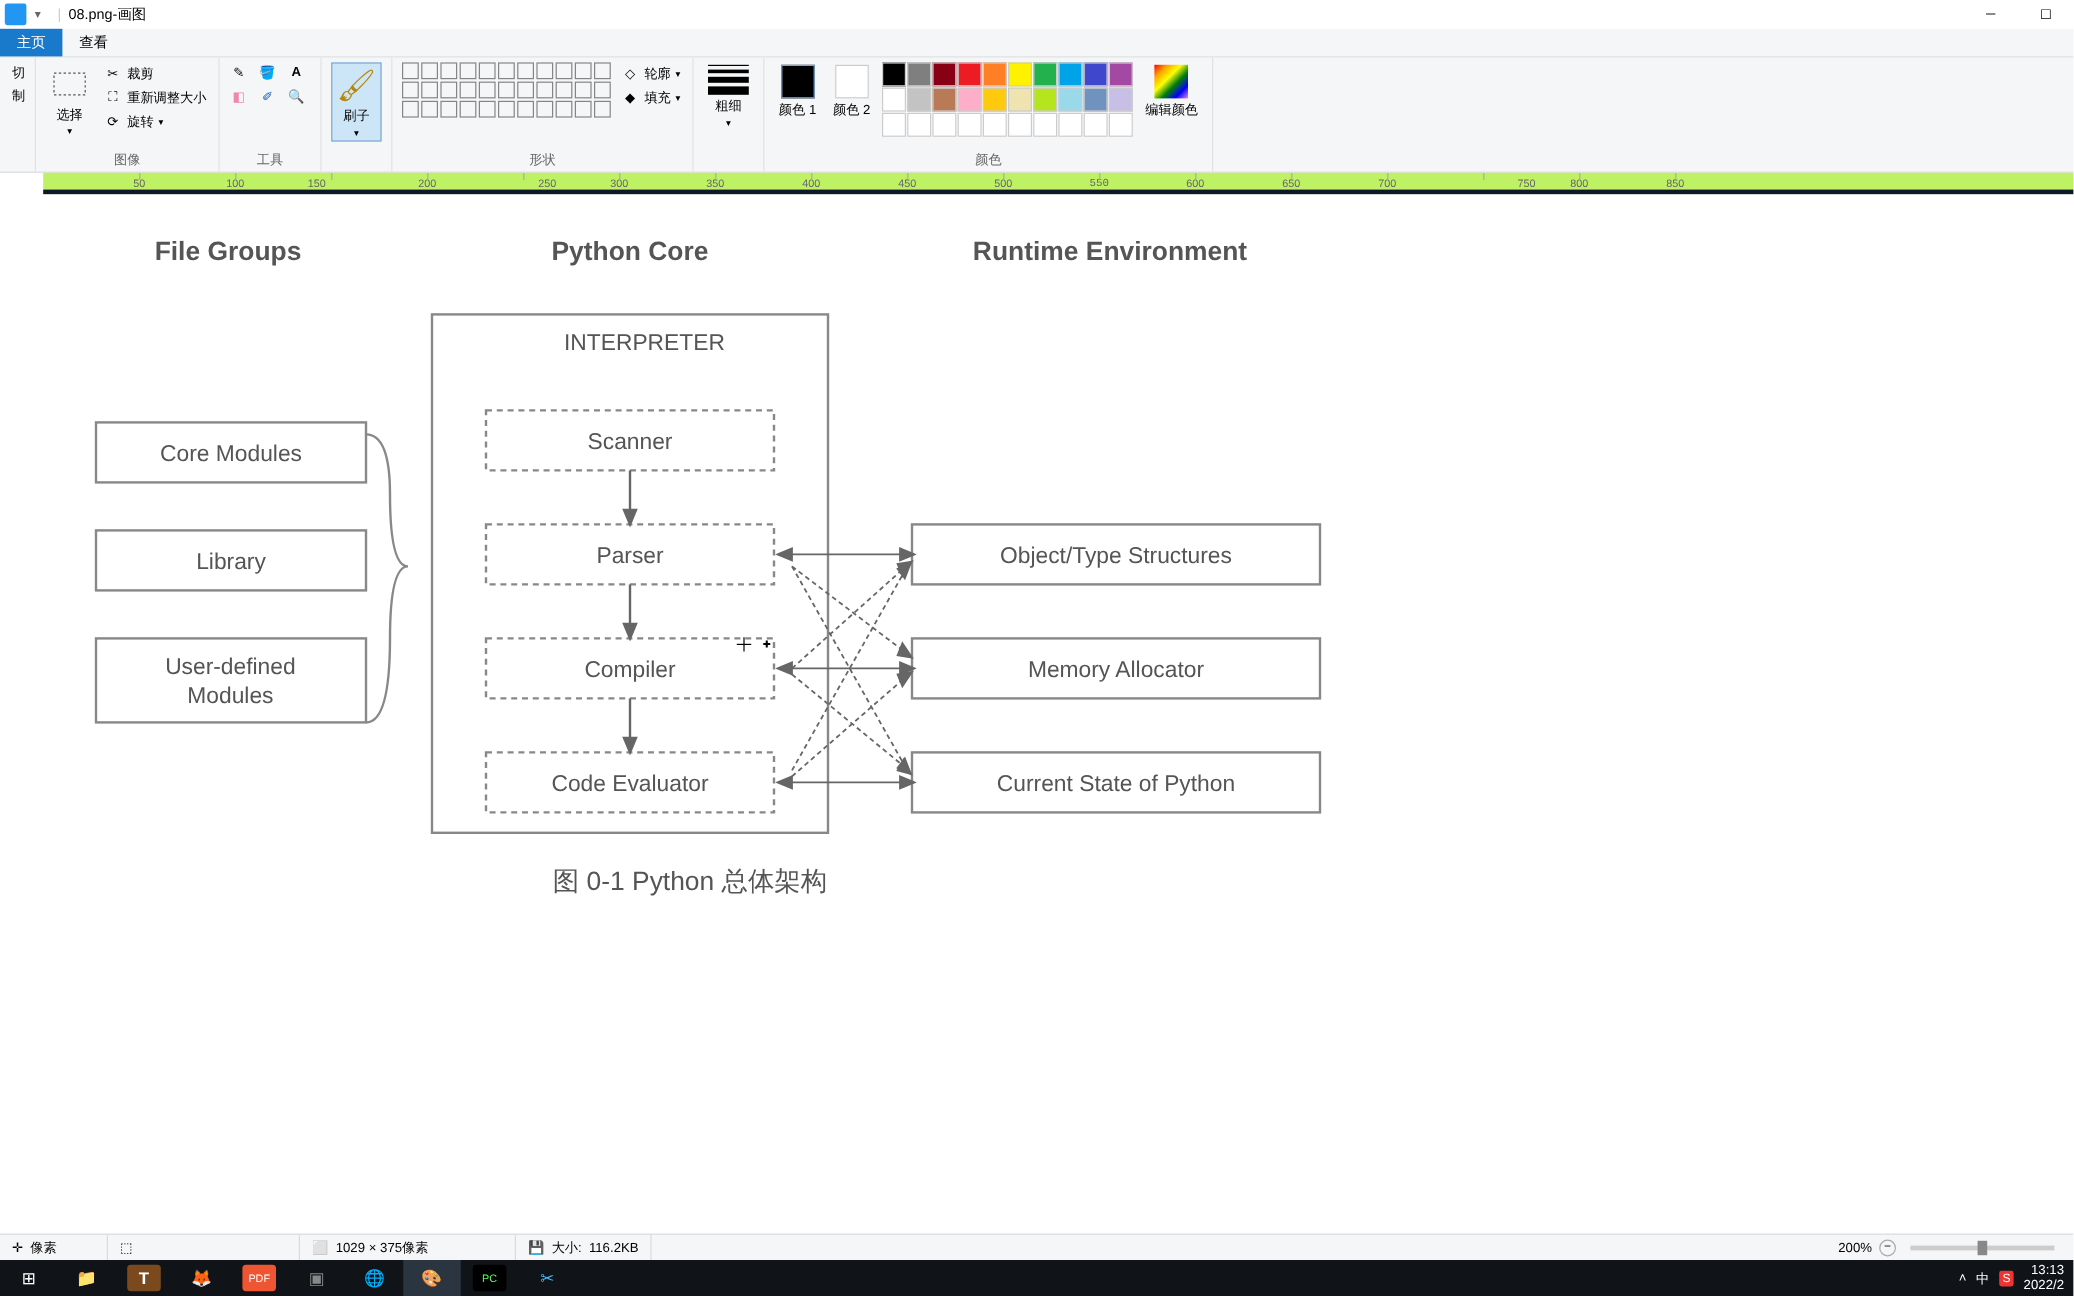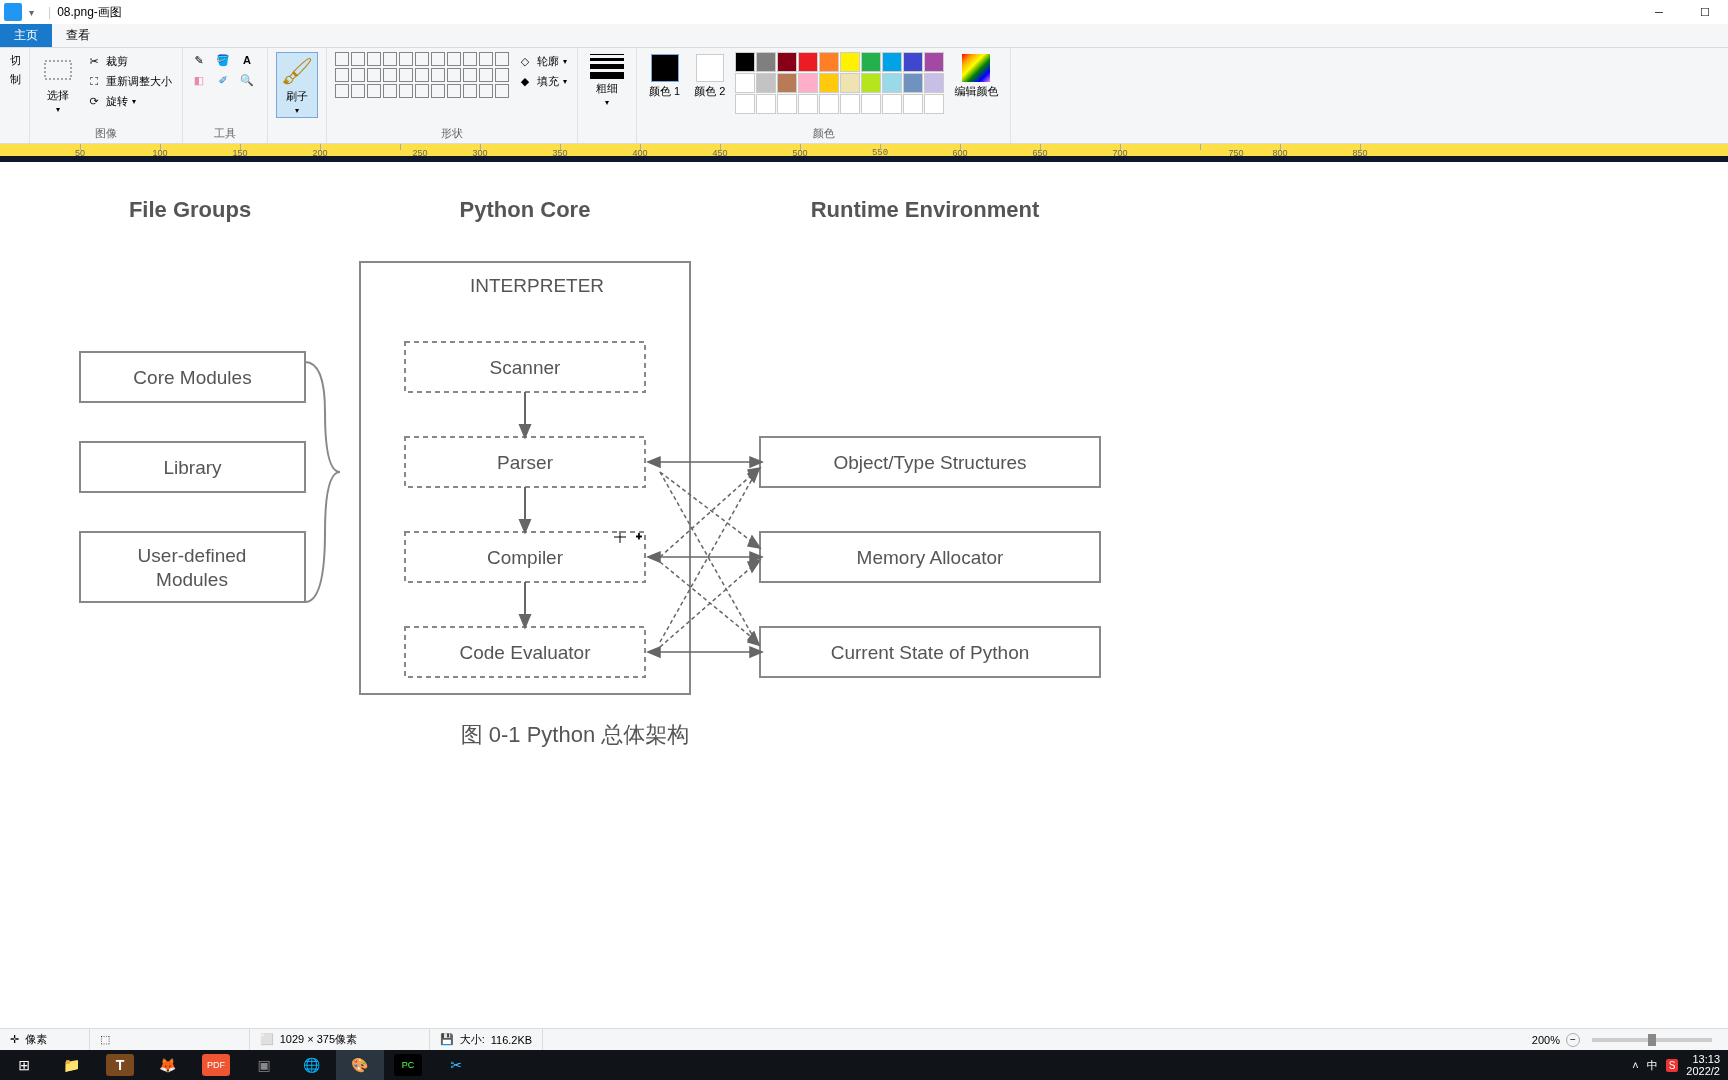--- a/index.html
+++ b/index.html
@@ -41,21 +41,21 @@
 
 
 .swatch-grid { display: grid; grid-template-columns: repeat(10, 20px); grid-template-rows: repeat(3, 20px); gap: 1px; }
 .swatch { border: 1px solid #ccc; }
 .color1 { width: 28px; height: 28px; border: 1px solid #7aa7d8; background: #000; }
 .color2 { width: 28px; height: 28px; border: 1px solid #ccc; background: #fff; }
 .rainbow { width: 28px; height: 28px; background: linear-gradient(135deg,red,orange,yellow,green,blue,violet); }
 .blob3d { width: 32px; height: 32px; background: radial-gradient(circle at 30% 30%, #ff6ec7, #1e90ff); border-radius: 50% 50% 50% 40%; }
 
 
-.ruler { height: 18px; background: #fde047; border-bottom: 6px solid #0f172a; position: relative; overflow: hidden; font-size: 9px; color: #666; }
+.ruler { height: 18px; background: #bef264; border-bottom: 4px solid #0f172a; position: relative; overflow: hidden; font-size: 9px; color: #666; margin-left: 36px; }
 .ruler .tick { position: absolute; top: 0; border-left: 1px solid #aaa; height: 6px; }
 .ruler .ticklabel { position: absolute; top: 4px; transform: translateX(-50%); }
 
 
 .workarea { position: absolute; top: 162px; left: 0; right: 0; bottom: 50px; background: #fff; overflow: hidden; }
 .diagram { position: absolute; left: 0; top: 0; width: 1200px; height: 620px; }
 .diagram svg { width: 100%; height: 100%; }
 .diagram text { font-family: Arial, sans-serif; fill: #555; }
 .dfont-h { font-size: 22px; font-weight: 600; fill: #444; }
 .dfont-b { font-size: 19px; fill: #555; }
@@ -281,21 +281,21 @@
     <div class="label">颜色</div>
   </div>
 
 </div>
 
 <div class="ruler" id="ruler">
     <div class="ticklabel" style="left: 80px;">50</div>
     <div class="tick" style="left: 80px;"></div>
     <div class="ticklabel" style="left: 160px;">100</div>
     <div class="tick" style="left: 160px;"></div>
-    <div class="ticklabel" style="left: 240px;">150</div>
+    <div class="ticklabel" style="left: 228px;">150</div>
     <div class="tick" style="left: 240px;"></div>
     <div class="ticklabel" style="left: 320px;">200</div>
     <div class="tick" style="left: 320px;"></div>
     <div class="ticklabel" style="left: 420px;">250</div>
     <div class="tick" style="left: 400px;"></div>
     <div class="ticklabel" style="left: 480px;">300</div>
     <div class="tick" style="left: 480px;"></div>
     <div class="ticklabel" style="left: 560px;">350</div>
     <div class="tick" style="left: 560px;"></div>
     <div class="ticklabel" style="left: 640px;">400</div>

